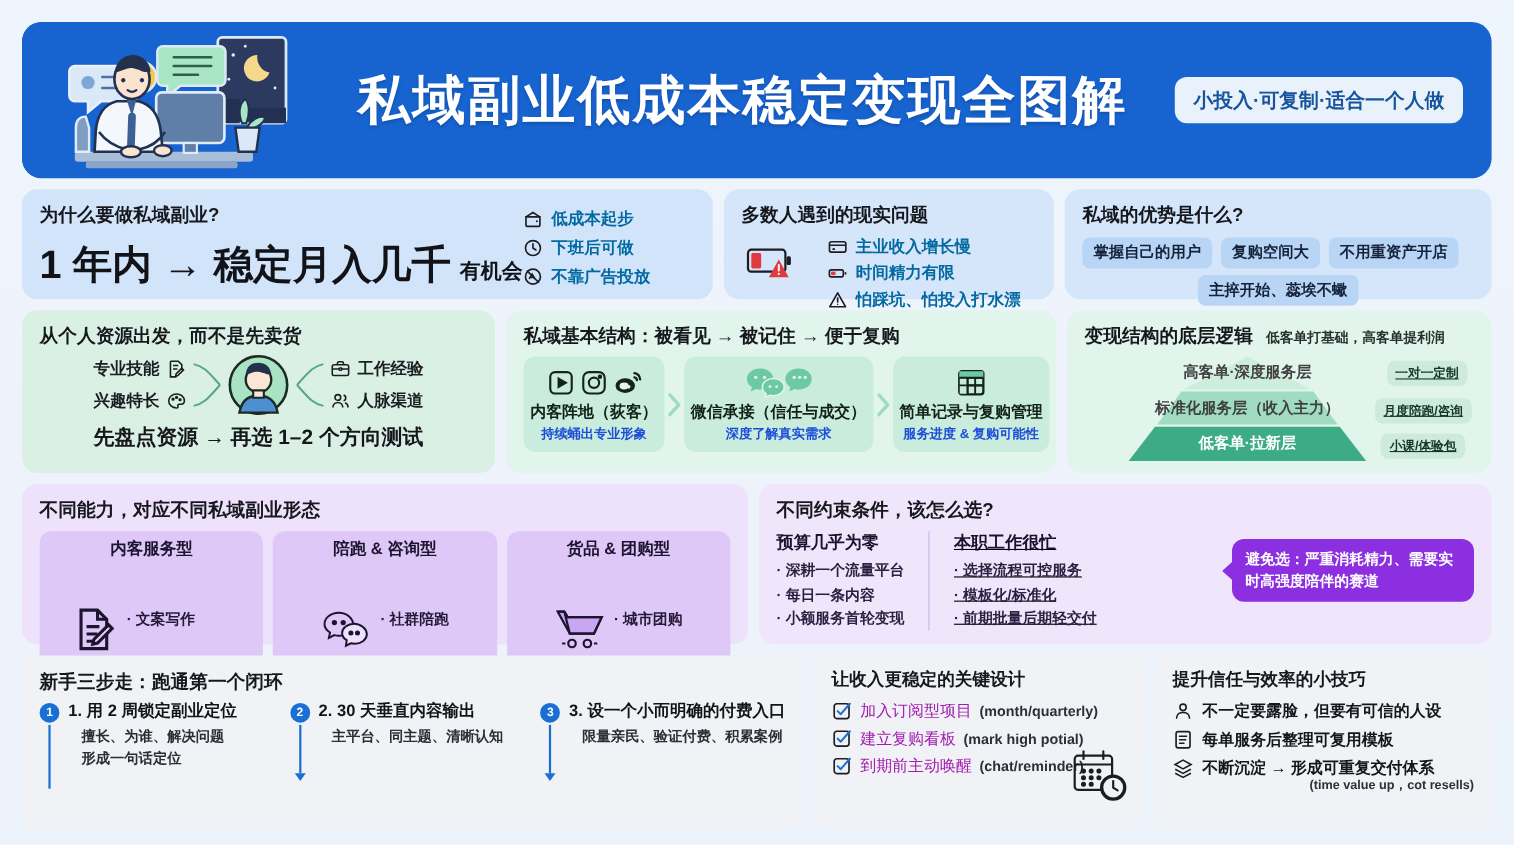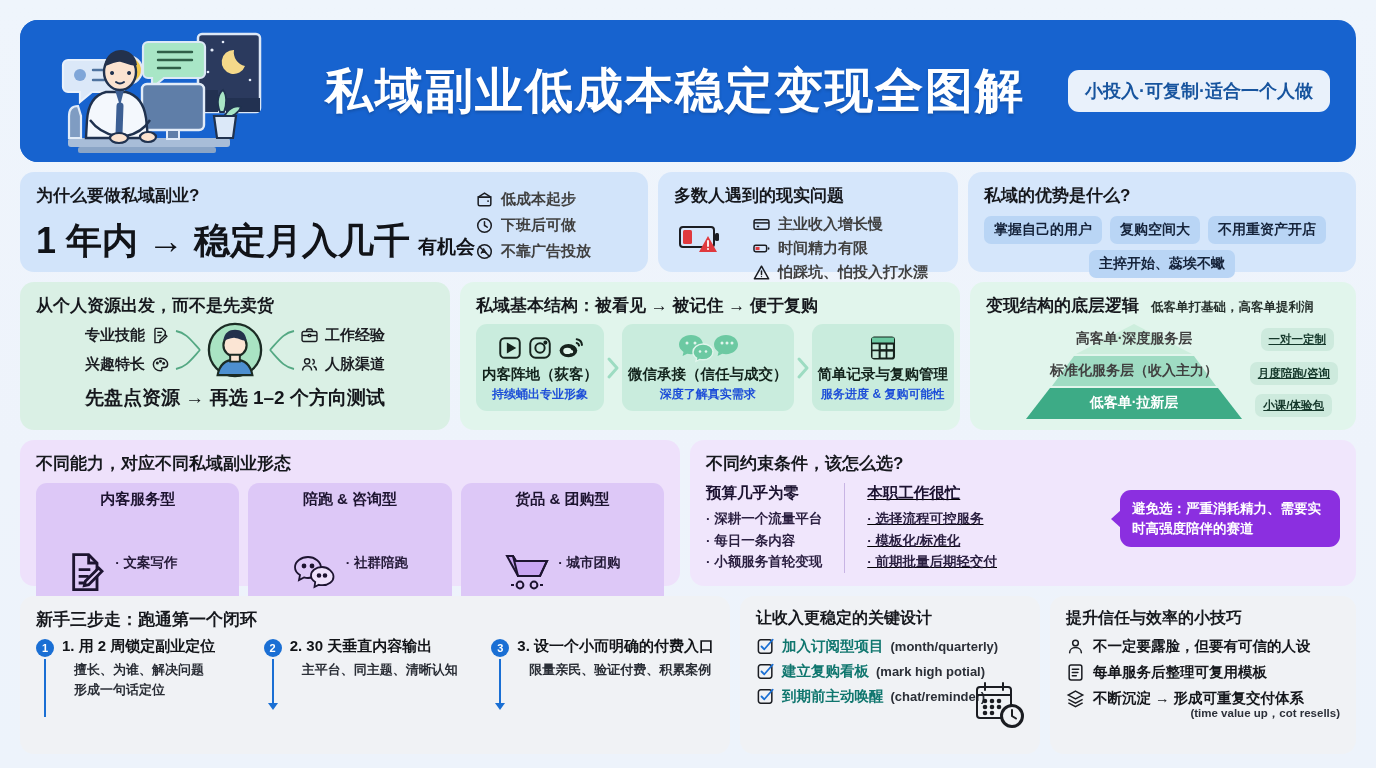--- a/index.html
+++ b/index.html
@@ -67,21 +67,21 @@
   .r1a { width: 628px; display:flex; }
   .r1a .left { flex: 1; }
   .big-stat {
     margin-top: 10px;
     font-size: 36px; font-weight: 800; color: #111318;
     display: flex; align-items: baseline; gap: 8px;
     white-space: nowrap;
   }
   .big-stat .suffix { font-size: 19px; font-weight: 700; }
   .r1a .right { width: 176px; padding-top: 6px; display:flex; flex-direction:column; gap: 7px; }
-  .ico-line { display: flex; align-items: center; gap: 7px; font-size: 15px; font-weight: 700; color: #404040; white-space: nowrap;}
+  .ico-line { display: flex; align-items: center; gap: 7px; font-size: 15px; font-weight: 700; color: #0369a1; white-space: nowrap;}
   .ico { width: 19px; height: 19px; flex: none; display:block; }
 
   .r1b { width: 300px; }
   .r1b .items { margin-top: 8px; display:flex; flex-direction:column; gap:5px; padding-left: 78px; }
   .batt { position: absolute; left: 20px; top: 48px; }
 
   .r1c { flex: 1; }
   .tagrow { display:flex; gap: 8px; margin-top: 9px; justify-content:flex-start;}
   .tagrow.center { justify-content: center; margin-top: 6px; }
   .tag {
@@ -164,21 +164,21 @@
   }
   .step .stem { position:absolute; left:8px; top:22px; width:2px; background:#1a6fd4; }
   .step .arrowhead { position:absolute; left:4px; width:0;height:0;
       border-left:5px solid transparent;border-right:5px solid transparent;border-top:7px solid #1a6fd4;}
   .step .st { font-size:15px; font-weight:800; color:#121418; white-space:nowrap;}
   .step .sd { font-size:13px; font-weight:700; color:#2a2e36; margin-top:4px; line-height:1.55; padding-left:12px;}
 
   .r4b { width: 300px; position:relative; }
   .checks { margin-top: 8px; display:flex; flex-direction:column; gap:6px; }
   .chk-line { display:flex; align-items:center; gap:7px; }
-  .chk-line .txt { font-size: 14.5px; font-weight:700; color:#0f766e; white-space:nowrap;}
+  .chk-line .txt { font-size: 14.5px; font-weight:400; color:#a21caf; white-space:nowrap;}
   .chk-line .en { font-size: 13px; font-weight:600; color:#2b2f37; }
   .cal { position:absolute; right: 14px; bottom: 24px; }
 
   .r4c { flex:1; }
   .tips { margin-top: 8px; display:flex; flex-direction:column; gap:7px; }
   .tip { display:flex; align-items:center; gap:8px; }
   .tip .txt { font-size:14.5px; font-weight:800; color:#14161b; white-space:nowrap;}
   .tip-note { font-size:11.5px; font-weight:700; color:#2c3039; text-align:right; margin-top:-2px;}
 </style>
 </head>

